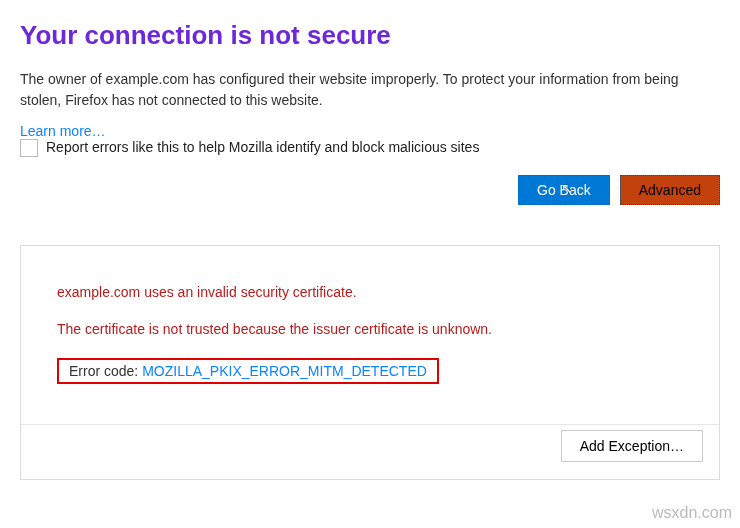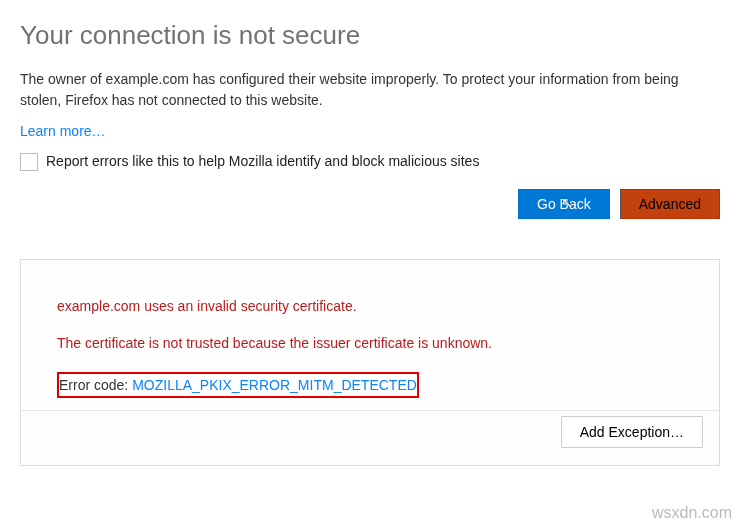--- a/index.html
+++ b/index.html
@@ -6,35 +6,34 @@
     body {
       font-family: "Segoe UI", Arial, sans-serif;
       font-size: 14px;
       color: #222;
       width: 740px;
       background: #fff;
       padding: 20px 20px 10px 20px;
     }
     .title {
       font-size: 26px;
-      font-weight: 400;
-      color: #737373;
+      font-weight: 700;
+      color: #6d28d9;
       margin-bottom: 18px;
     }
     .desc {
       color: #333;
       line-height: 1.5;
       margin-bottom: 8px;
     }
     .learn-link {
       color: #0a84ff;
       cursor: pointer;
       display: inline-block;
       margin-top: 4px;
-      margin-bottom: 14px;
     }
     .report-row {
       display: flex;
       align-items: flex-start;
       gap: 8px;
       margin-bottom: 18px;
     }
     .cb {
       width: 18px;
       height: 18px;
@@ -80,22 +79,23 @@
       background: #fefefe;
       padding: 36px 36px 0 36px;
     }
     .details-p {
       color: #b91c1c;
       line-height: 1.5;
     }
     .details-gap { margin-top: 16px; }
     .error-row {
       margin-top: 18px;
+      margin-bottom: 28px;
       border: 2px solid #e00000;
-      padding: 3px 0;
+      padding: 3px 10px;
       display: inline-block;
     }
     .error-label { color: #333; }
     .error-code { color: #0a84ff; }
     .exc-row {
       display: flex;
       justify-content: flex-end;
       border-top: 1px solid #e6e6e6;
       margin: 12px -36px;
       padding: 5px 16px;

